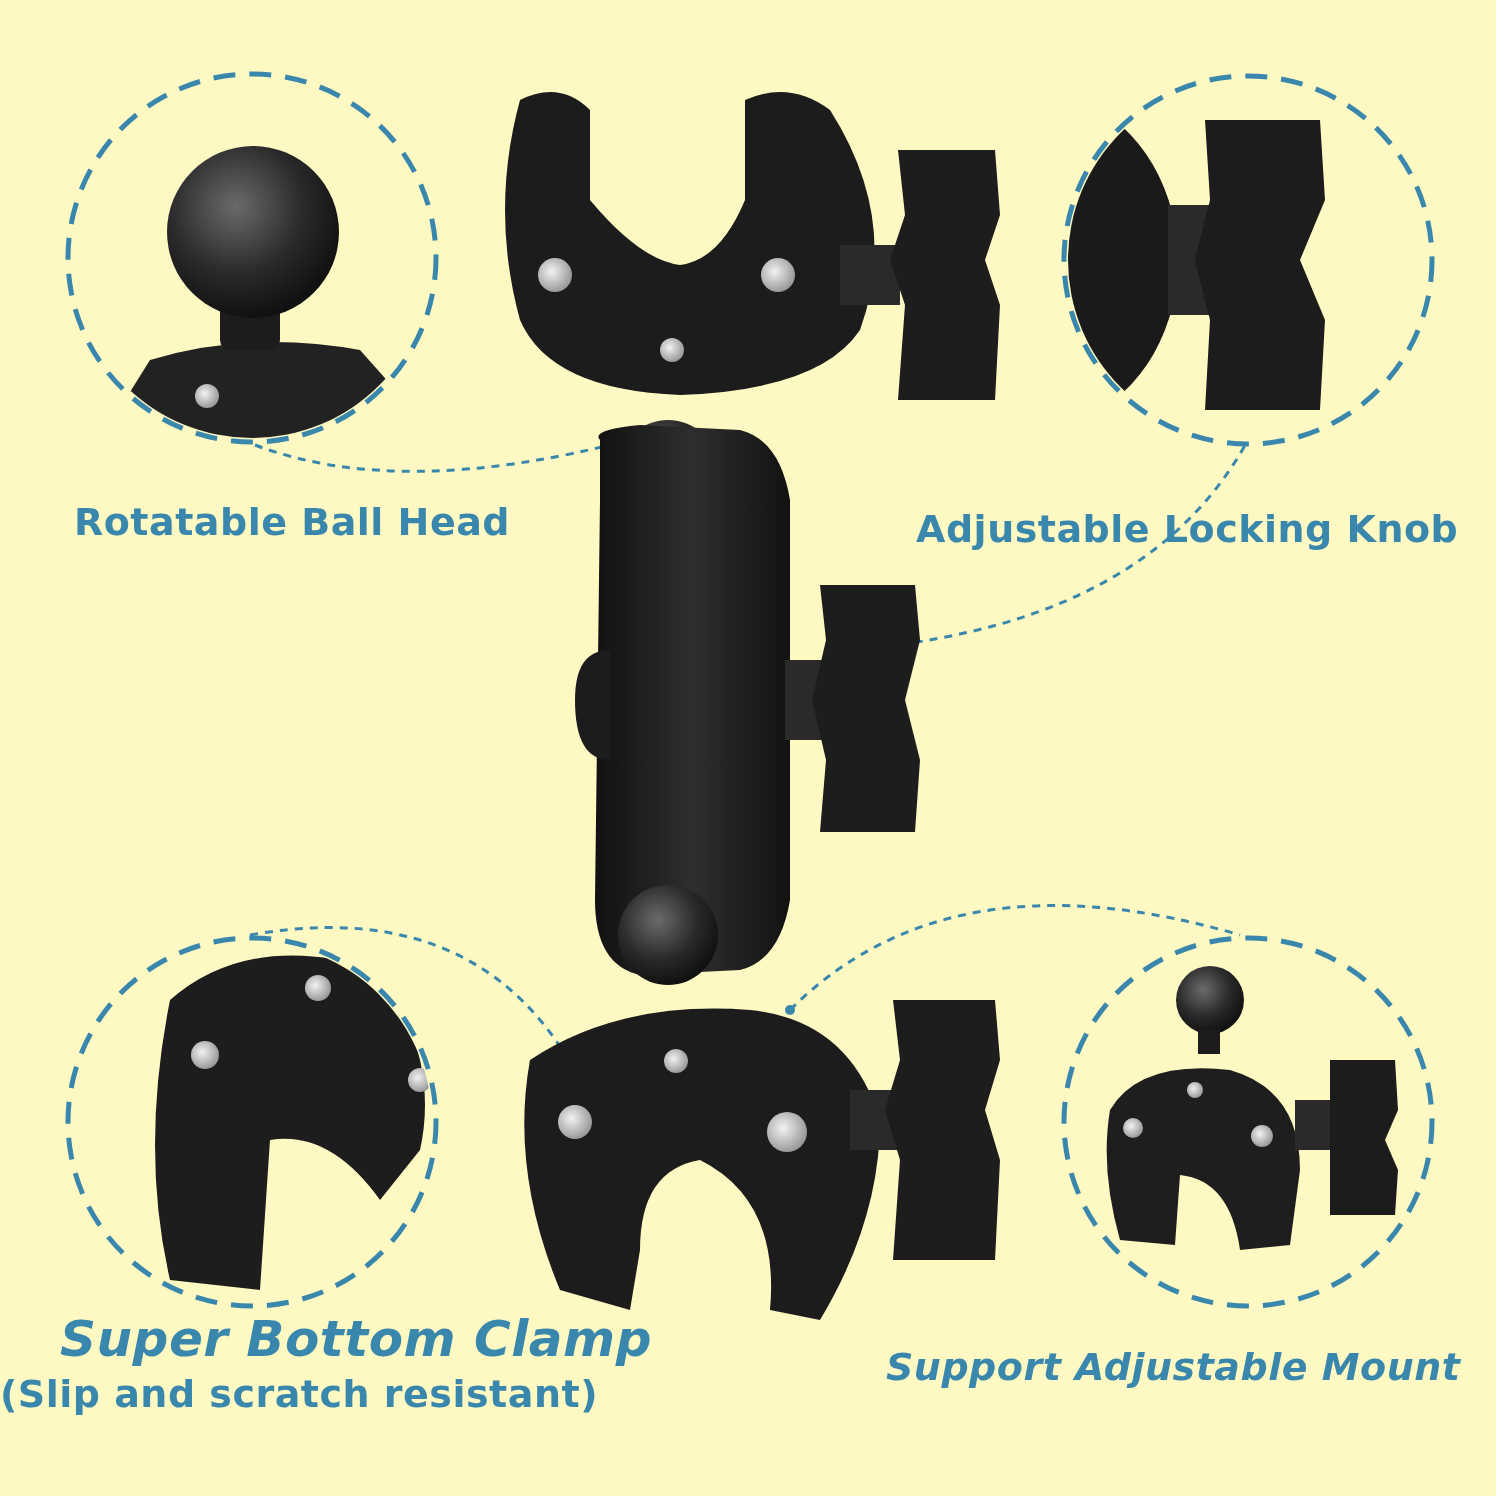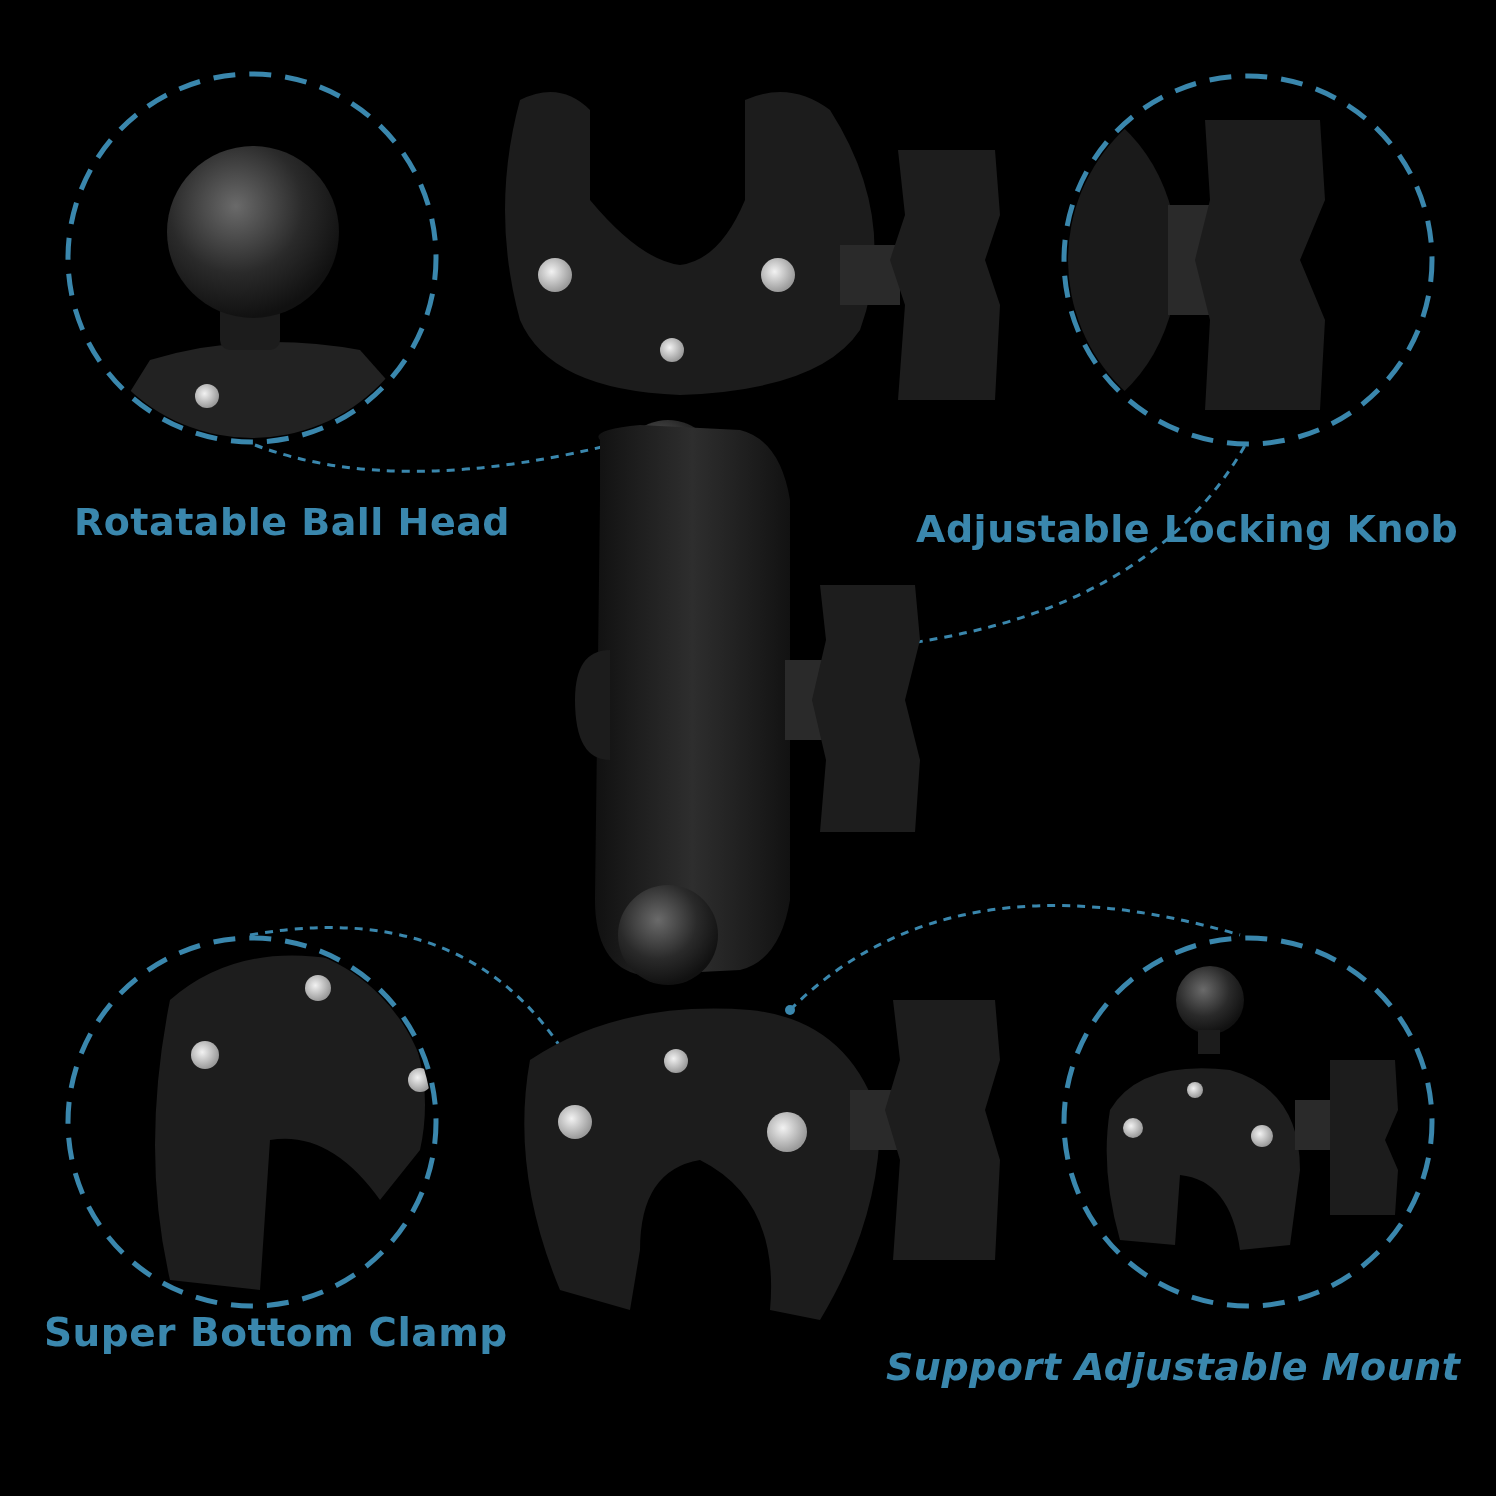--- a/index.html
+++ b/index.html
@@ -1,21 +1,21 @@
 <!DOCTYPE html>
 <html><head>
 <meta charset="utf-8">
 <style>
   html,body{margin:0;padding:0;background:#fff;}
-  #stage{position:relative;width:1496px;height:1496px;overflow:hidden;background:#000000;font-family:"DejaVu Sans","Liberation Sans",sans-serif;}
+  #stage{position:relative;width:1496px;height:1496px;overflow:hidden;background:#fef9c3;font-family:"DejaVu Sans","Liberation Sans",sans-serif;}
   svg.layer{position:absolute;left:0;top:0;}
   .label{position:absolute;color:#3a87ad;font-weight:600;white-space:nowrap;letter-spacing:0.5px;}
   #lbl-ball{left:74px;top:500px;font-size:38px;}
   #lbl-knob{left:916px;top:463px;font-size:38px;margin-top:44px;}
-  #lbl-clamp1{left:44px;top:1310px;font-size:39px;}
+  #lbl-clamp1{left:60px;top:1310px;font-size:50px;font-style:italic;}
   #lbl-clamp2{left:0px;top:1372px;font-size:38px;}
   #lbl-mount{left:886px;top:1345px;font-size:38px;font-style:italic;}
 </style>
 </head>
 <body>
 
 <div id="stage">
 
   <svg class="layer" width="1496" height="1496" viewBox="0 0 1496 1496">
     <defs>
@@ -121,14 +121,15 @@
       <path d="M893 1000 L995 1000 L1000 1060 L985 1110 L1000 1160 L995 1260 L893 1260 L900 1160 L885 1110 L900 1060 Z" fill="#1d1d1d"></path>
       <circle cx="575" cy="1122" r="17" fill="url(#boltg)"></circle>
       <circle cx="787" cy="1132" r="20" fill="url(#boltg)"></circle>
       <circle cx="676" cy="1061" r="12" fill="url(#boltg)"></circle>
     </g>
   </svg>
 
   <div class="label" id="lbl-ball">Rotatable Ball Head</div>
   <div class="label" id="lbl-knob">Adjustable Locking Knob</div>
   <div class="label" id="lbl-clamp1">Super Bottom Clamp</div>
+  <div class="label" id="lbl-clamp2">(Slip and scratch resistant)</div>
   <div class="label" id="lbl-mount">Support Adjustable Mount</div>
 </div>
 
 </body></html>

